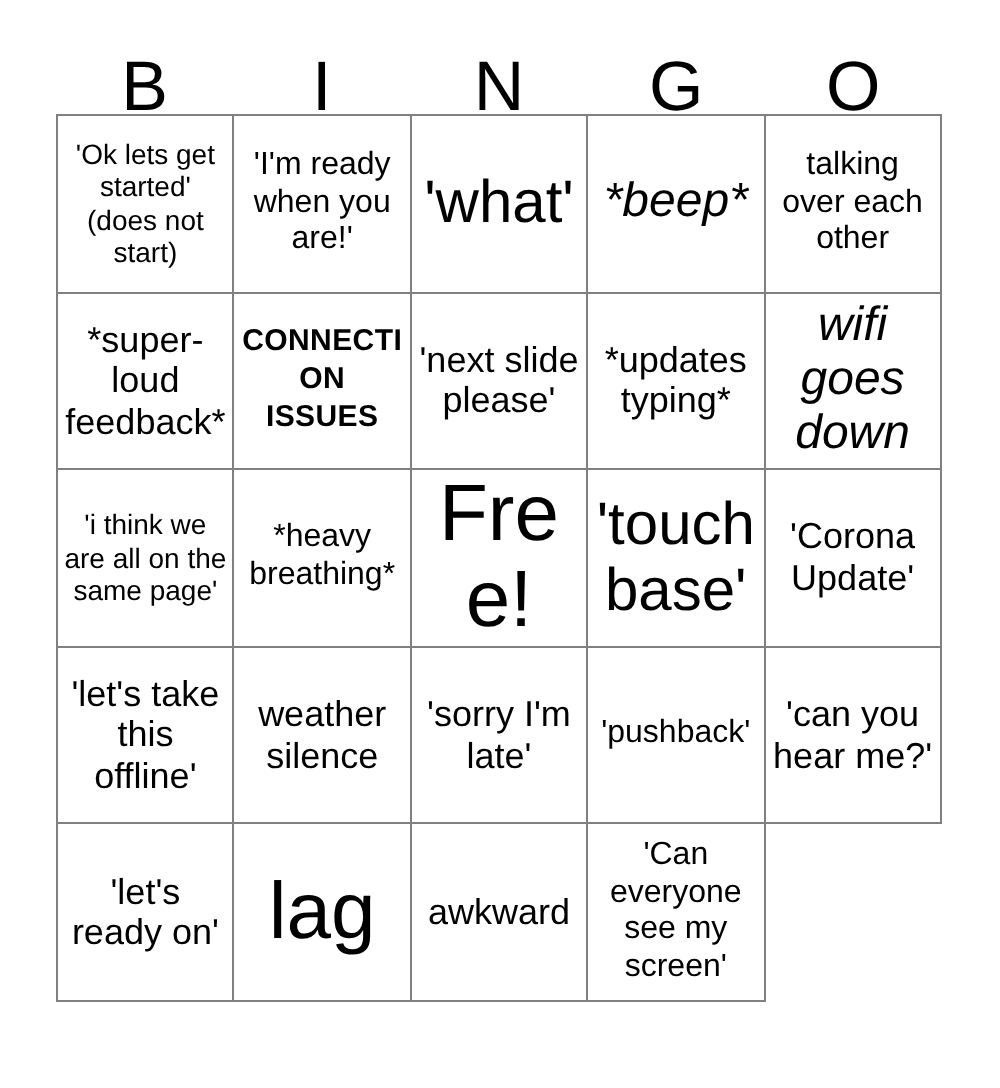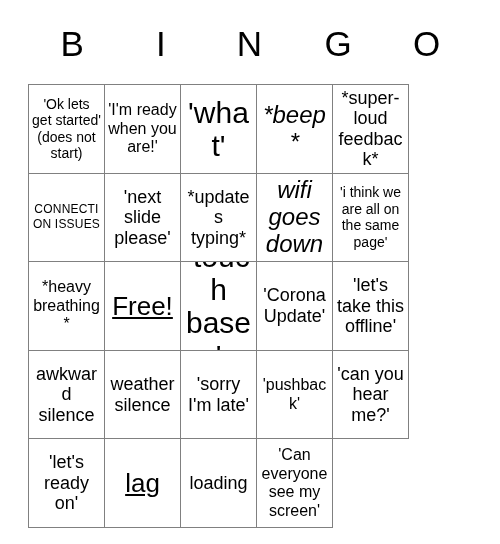--- a/index.html
+++ b/index.html
@@ -44,22 +44,22 @@
     font-weight: 400;
     letter-spacing: 0px;
     color: #000000;
     user-select: none;
   }
 
   
   #bingo-grid {
     position: absolute;
     left: 28px;
-    top: 84px;
-    width: 381px;
+    top: 57px;
+    width: 443px;
     height: 444px;
     box-sizing: border-box;
     display: grid;
     grid-template-columns: repeat(5, 1fr);
     grid-template-rows: repeat(5, 1fr);
     border-top: 1px solid #808080;
     border-left: 1px solid #808080;
     background: #ffffff;
   }
 
@@ -80,27 +80,27 @@
     display: block;
     width: 100%;
     line-height: 1.12;
     word-wrap: break-word;
     overflow-wrap: break-word;
     hyphens: none;
     color: #000000;
   }
 
   
-  .fs-xxs .cell-text { font-size: 12px; line-height: 1.25; letter-spacing: 0.2px; }
+  .fs-xxs .cell-text { font-size: 15px; line-height: 1.25; letter-spacing: 0.2px; font-weight: bold; }
   .fs-xs  .cell-text { font-size: 14px;   line-height: 1.18; }
   .fs-sm  .cell-text { font-size: 16px;   line-height: 1.16; }
   .fs-md  .cell-text { font-size: 18px;   line-height: 1.14; }
   .fs-lg  .cell-text { font-size: 24px;   line-height: 1.12; font-style: italic; }
   .fs-xl  .cell-text { font-size: 30px;   line-height: 1.1; }
-  .fs-xxl .cell-text { font-size: 26px;   line-height: 1.08; text-decoration: underline; }
+  .fs-xxl .cell-text { font-size: 40px;   line-height: 1.08; }
 
   .free-cell .cell-text { font-weight: 400; }
 </style>
 </head>
 <body>
 
 <div id="card">
 
   <div id="bingo-header">
     <div class="header-letter">B</div>
@@ -116,20 +116,23 @@
       <span class="cell-text">'Ok lets get started' (does not start)</span>
     </div>
     <div class="bingo-cell fs-sm">
       <span class="cell-text">'I'm ready when you are!'</span>
     </div>
     <div class="bingo-cell fs-xl">
       <span class="cell-text">'what'</span>
     </div>
     <div class="bingo-cell fs-lg">
       <span class="cell-text">*beep*</span>
+    </div>
+    <div class="bingo-cell fs-sm">
+      <span class="cell-text">talking over each other</span>
     </div>
 
     <div class="bingo-cell fs-md">
       <span class="cell-text">*super-loud feedback*</span>
     </div>
     <div class="bingo-cell fs-xxs">
       <span class="cell-text">CONNECTION ISSUES</span>
     </div>
     <div class="bingo-cell fs-md">
       <span class="cell-text">'next slide please'</span>
@@ -154,42 +157,39 @@
       <span class="cell-text">'touch base'</span>
     </div>
     <div class="bingo-cell fs-md">
       <span class="cell-text">'Corona Update'</span>
     </div>
 
     <div class="bingo-cell fs-md">
       <span class="cell-text">'let's take this offline'</span>
     </div>
     <div class="bingo-cell fs-md">
-      <span class="cell-text">awkward silence</span>
-    </div>
-    <div class="bingo-cell fs-md">
       <span class="cell-text">weather silence</span>
     </div>
     <div class="bingo-cell fs-md">
       <span class="cell-text">'sorry I'm late'</span>
     </div>
     <div class="bingo-cell fs-sm">
       <span class="cell-text">'pushback'</span>
     </div>
 
     <div class="bingo-cell fs-md">
       <span class="cell-text">'can you hear me?'</span>
     </div>
     <div class="bingo-cell fs-md">
       <span class="cell-text">'let's ready on'</span>
     </div>
     <div class="bingo-cell fs-xxl">
       <span class="cell-text">lag</span>
     </div>
     <div class="bingo-cell fs-md">
-      <span class="cell-text">loading</span>
+      <span class="cell-text">awkward</span>
     </div>
     <div class="bingo-cell fs-sm">
       <span class="cell-text">'Can everyone see my screen'</span>
     </div>
 
   </div>
 </div>
 
 </body></html>

